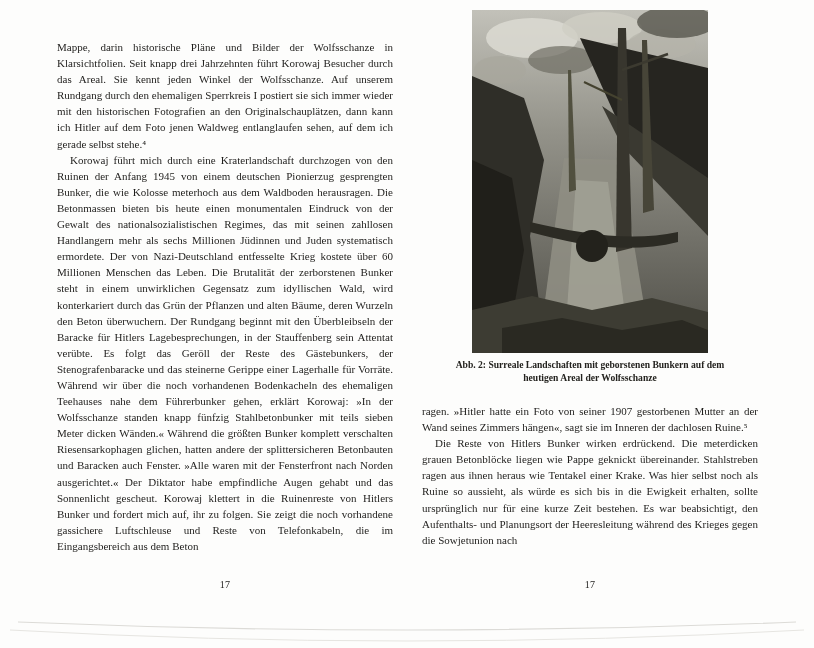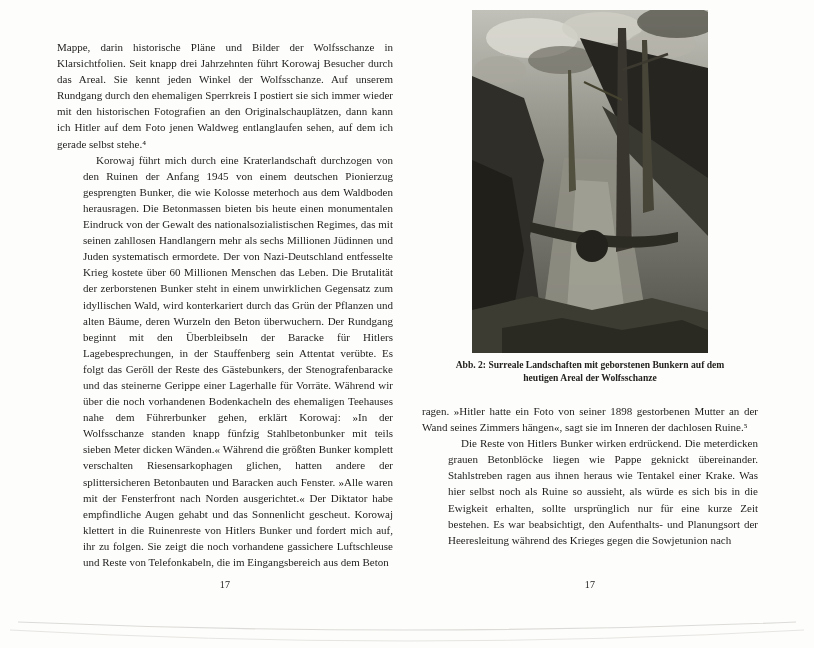--- a/index.html
+++ b/index.html
@@ -16,21 +16,21 @@
     position: absolute;
     width: 336px;
     font-size: 11px;
     line-height: 16.1px;
     text-align: justify;
     hyphens: auto;
     -webkit-hyphens: auto;
     overflow: hidden;
   }
   .textcol p { margin: 0; }
-  .textcol p.indent { text-indent: 13px; margin-left: 26px; }
+  .textcol p.indent { text-indent: 13px; }
   .left-col  { left: 57px;  top: 39px;  height: 540px; }
   .right-col { left: 422px; top: 403px; height: 178px; }
   .pagenum {
     position: absolute;
     width: 336px;
     top: 579px;
     text-align: center;
     font-size: 10px;
     letter-spacing: 0.3px;
   }
@@ -113,21 +113,21 @@
       <path d="M0,300 L60,286 L120,300 L180,288 L236,302 L236,343 L0,343 Z" fill="#3d3c33"></path>
       <path d="M30,318 L90,308 L150,320 L210,310 L236,320 L236,343 L30,343 Z" fill="#2a2922"></path>
     </svg>
   </figure>
 
   <div class="caption">
     <span class="cap-inner">Abb. 2: Surreale Landschaften mit geborstenen Bunkern auf dem heutigen Areal der Wolfsschanze</span>
   </div>
 
   <div class="textcol right-col">
-    <p>ragen. »Hitler hatte ein Foto von seiner 1898 gestorbenen Mutter an der Wand seines Zimmers hängen«, sagt sie im Inneren der dachlosen Ruine.⁵</p>
+    <p>ragen. »Hitler hatte ein Foto von seiner 1907 gestorbenen Mutter an der Wand seines Zimmers hängen«, sagt sie im Inneren der dachlosen Ruine.⁵</p>
     <p class="indent">Die Reste von Hitlers Bunker wirken erdrückend. Die meterdicken grauen Betonblöcke liegen wie Pappe geknickt übereinander. Stahlstreben ragen aus ihnen heraus wie Tentakel einer Krake. Was hier selbst noch als Ruine so aussieht, als würde es sich bis in die Ewigkeit erhalten, sollte ursprünglich nur für eine kurze Zeit bestehen. Es war beabsichtigt, den Aufenthalts- und Planungsort der Heeresleitung während des Krieges gegen die Sowjetunion nach</p>
   </div>
   <div class="pagenum pagenum-right">17</div>
 
   <svg class="page-curl" width="814" height="42">
     <path d="M18,16 Q407,32 796,16" stroke="#dcdbd7" stroke-width="1.2" fill="none"></path>
     <path d="M10,24 Q407,46 804,24" stroke="#e6e5e1" stroke-width="1" fill="none"></path>
   </svg>
 
 </div>

